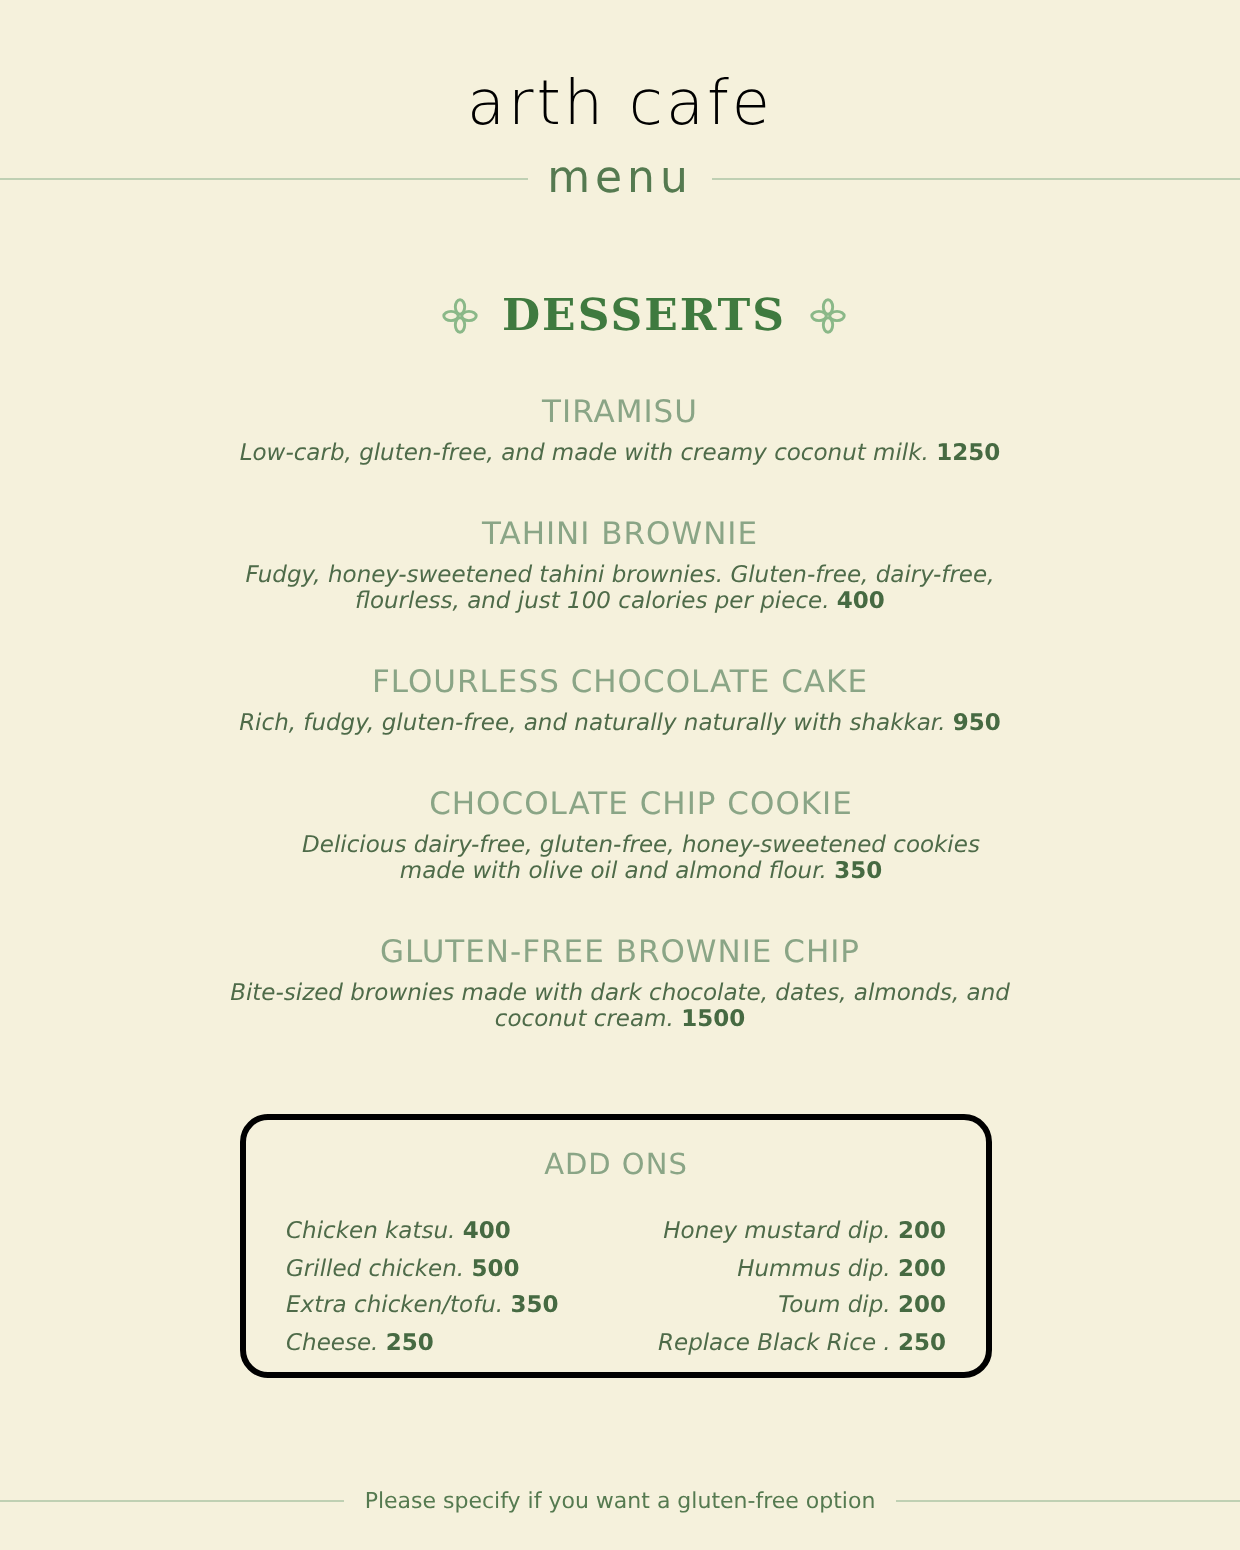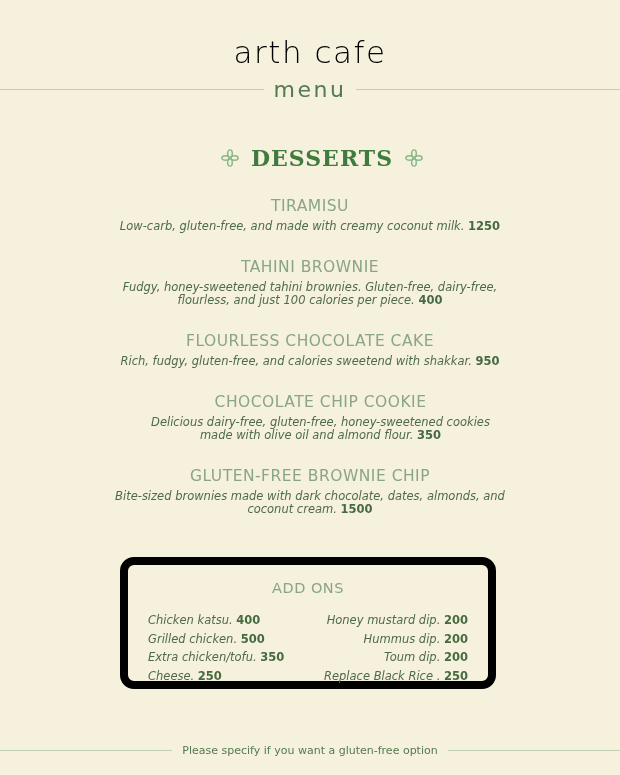--- a/index.html
+++ b/index.html
@@ -33,21 +33,21 @@
   .items { position: absolute; top: 196px; left: 0; width: 620px; }
   .item { text-align: center; }
   .item-name { font-size: 15.5px; letter-spacing: 0.5px; color: #8aa586; line-height: 20px; }
   .item-desc {
     font-style: italic; font-size: 11.5px; color: #4e6b49; line-height: 13px;
     margin-top: 4px; padding: 0 112px;
   }
   .price { font-style: normal; font-weight: bold; color: #466a42; }
   .addons {
     position: absolute; left: 120px; top: 557px; width: 376px; height: 132px;
-    border: 8px solid #000000; border-radius: 14px; box-sizing: border-box;
+    border: 3px solid #000000; border-radius: 14px; box-sizing: border-box;
   }
   .addons-title {
     position: absolute; top: 15px; left: 0; width: 100%; text-align: center;
     font-size: 14.5px; letter-spacing: 0.5px; color: #8aa586;
   }
   .col { position: absolute; top: 46px; font-style: italic; font-size: 11.5px; color: #4e6b49; }
   .col.left { left: 20px; text-align: left; }
   .col.right { right: 20px; text-align: right; }
   .col div { height: 18.5px; line-height: 18.5px; white-space: nowrap; }
   .footer {
@@ -90,21 +90,21 @@
   <div class="item" style="height:61px;">
     <div class="item-name">TIRAMISU</div>
     <div class="item-desc"><span>Low-carb, gluten-free, and made with creamy coconut milk.</span> <span class="price">1250</span></div>
   </div>
   <div class="item" style="height:74px;">
     <div class="item-name">TAHINI BROWNIE</div>
     <div class="item-desc"><span>Fudgy, honey-sweetened tahini brownies. Gluten-free, dairy-free, flourless, and just 100 calories per piece.</span> <span class="price">400</span></div>
   </div>
   <div class="item" style="height:61px;">
     <div class="item-name">FLOURLESS CHOCOLATE CAKE</div>
-    <div class="item-desc"><span>Rich, fudgy, gluten-free, and calories sweetend with shakkar.</span> <span class="price">950</span></div>
+    <div class="item-desc"><span>Rich, fudgy, gluten-free, and naturally naturally with shakkar.</span> <span class="price">950</span></div>
   </div>
   <div class="item" style="height:74px;padding-left:21px;">
     <div class="item-name">CHOCOLATE CHIP COOKIE</div>
     <div class="item-desc"><span>Delicious dairy-free, gluten-free, honey-sweetened cookies made with olive oil and almond flour.</span> <span class="price">350</span></div>
   </div>
   <div class="item">
     <div class="item-name">GLUTEN-FREE BROWNIE CHIP</div>
     <div class="item-desc"><span>Bite-sized brownies made with dark chocolate, dates, almonds, and coconut cream.</span> <span class="price">1500</span></div>
   </div>
 </div>

